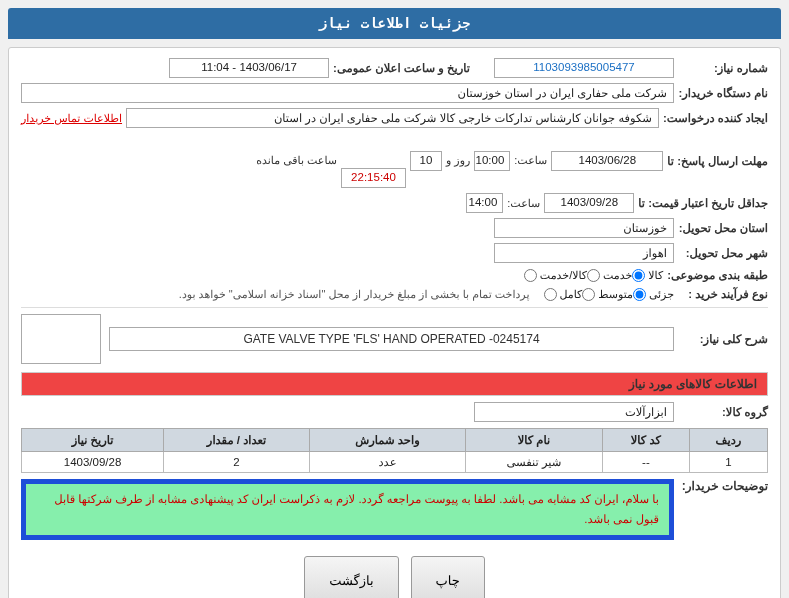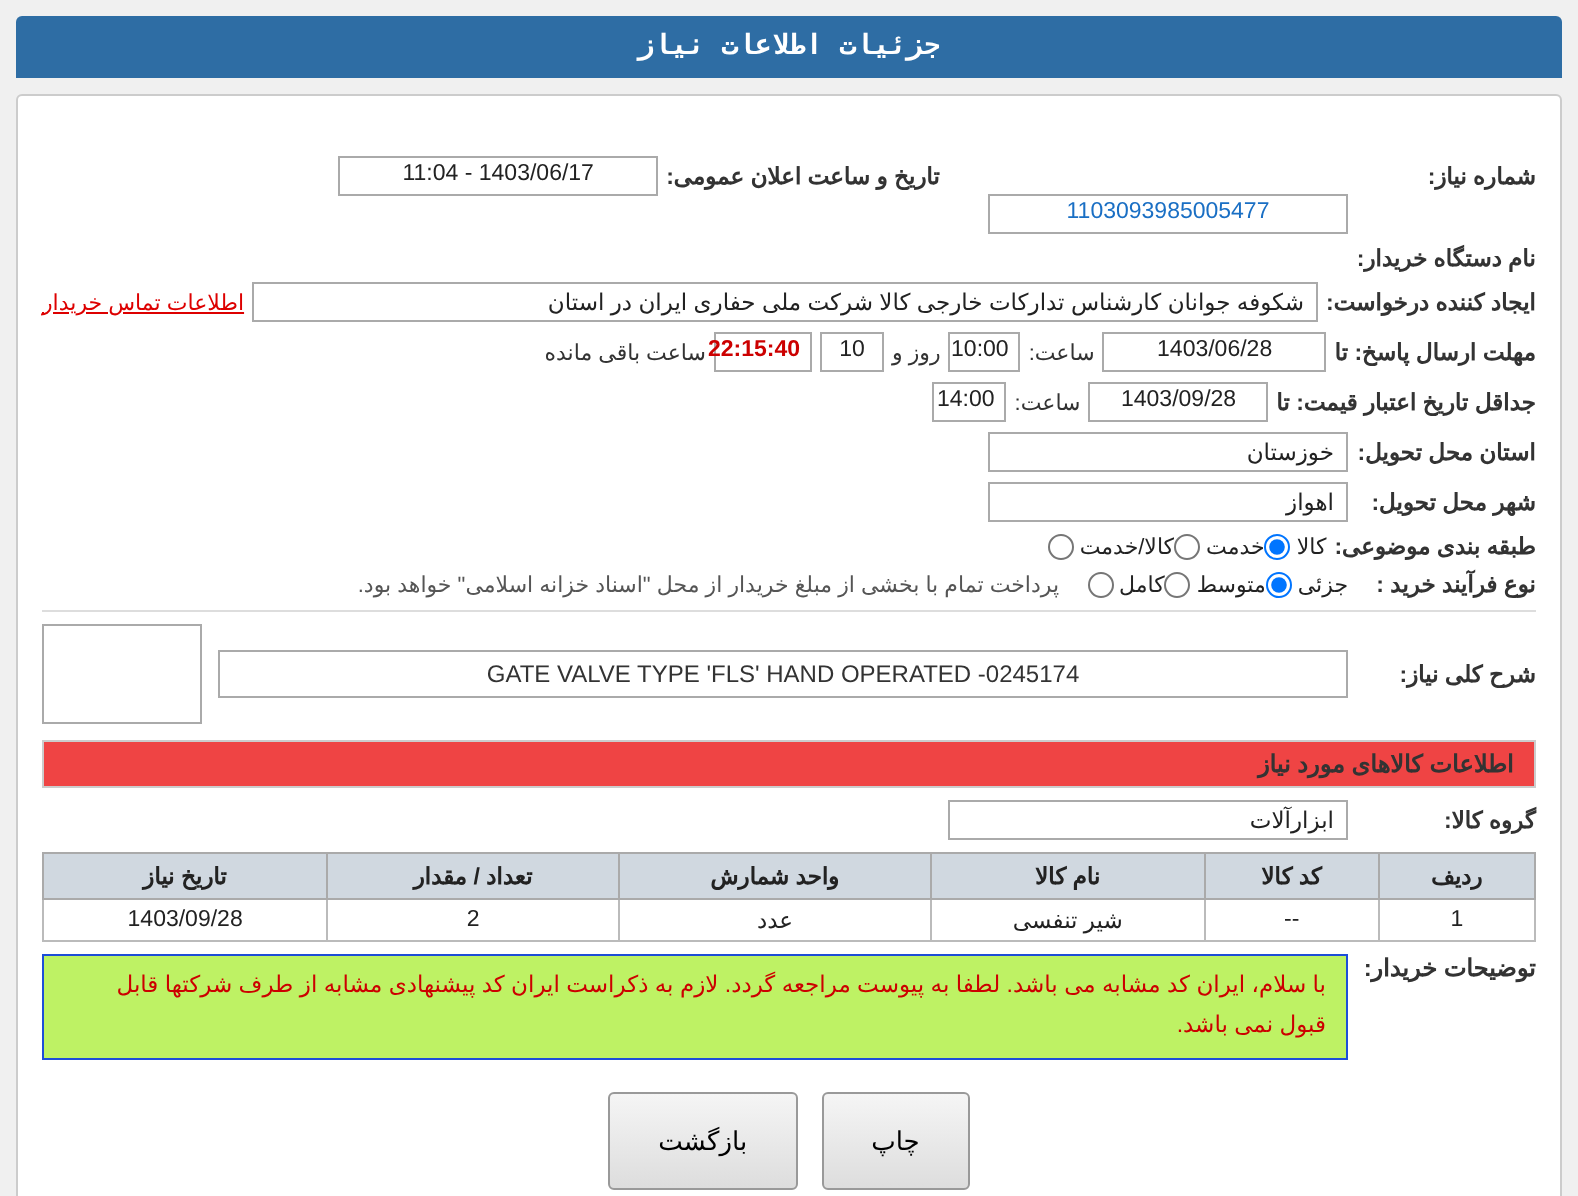--- a/index.html
+++ b/index.html
@@ -94,22 +94,22 @@
     .section-header {
       background: #ef4444;
       border: 1px solid #ccc;
       padding: 4px 10px;
       font-weight: bold;
       font-size: 12px;
       color: #333;
       margin: 8px 0 6px 0;
     }
     .description-box {
-      border: 1px solid #1d4ed8;
-      background: #bef264;
+      border: 5px solid #1d4ed8;
+      background: #86efac;
       padding: 6px 10px;
       font-size: 11.5px;
       color: #c00;
       line-height: 1.7;
       margin-bottom: 6px;
       direction: rtl;
     }
     .note-label {
       font-weight: bold;
       font-size: 12px;
@@ -181,43 +181,44 @@
 
 <div class="page-wrapper">
   <div class="header-bar">
     <span>جزئیات اطلاعات نیاز</span>
   </div>
 
   <div class="main-card">
 
     <div class="info-row">
       <span class="label">شماره نیاز:</span>
-      <div class="field-box blue-text" style="max-width:180px;margin-top:39px;">1103093985005477</div>
+      <div class="field-box blue-text" style="max-width:180px;">1103093985005477</div>
       <span class="label" style="margin-right:20px;">تاریخ و ساعت اعلان عمومی:</span>
       <div class="field-box center" style="max-width:160px;">1403/06/17 - 11:04</div>
     </div>
 
     <div class="info-row">
       <span class="label">نام دستگاه خریدار:</span>
+      <div class="field-box">شرکت ملی حفاری ایران در استان خوزستان</div>
     </div>
 
     <div class="info-row">
       <span class="label">ایجاد کننده درخواست:</span>
       <div class="field-box">شکوفه جوانان کارشناس تدارکات خارجی کالا شرکت ملی حفاری ایران در استان</div>
       <span class="link-text">اطلاعات تماس خریدار</span>
     </div>
 
     <div class="info-row">
       <span class="label">مهلت ارسال پاسخ: تا</span>
       <div class="small-box" style="width:112px;text-align:center;">1403/06/28</div>
       <span class="lbl-sm">ساعت:</span>
       <div class="small-box" style="width:36px;text-align:center;">10:00</div>
       <span class="lbl-sm">روز و</span>
       <div class="small-box" style="width:32px;text-align:center;">10</div>
-      <div class="small-box" style="width:49px;text-align:center;color:#c00;font-weight:bold;">22:15:40</div>
+      <div class="small-box" style="width:65px;text-align:center;color:#c00;font-weight:normal;margin-top:35px;">22:15:40</div>
       <span class="lbl-sm">ساعت باقی مانده</span>
     </div>
 
     <div class="info-row">
       <span class="label">جداقل تاریخ اعتبار قیمت: تا</span>
       <div class="small-box" style="width:90px;text-align:center;">1403/09/28</div>
       <span class="lbl-sm">ساعت:</span>
       <div class="small-box" style="width:37px;text-align:center;">14:00</div>
     </div>
 

